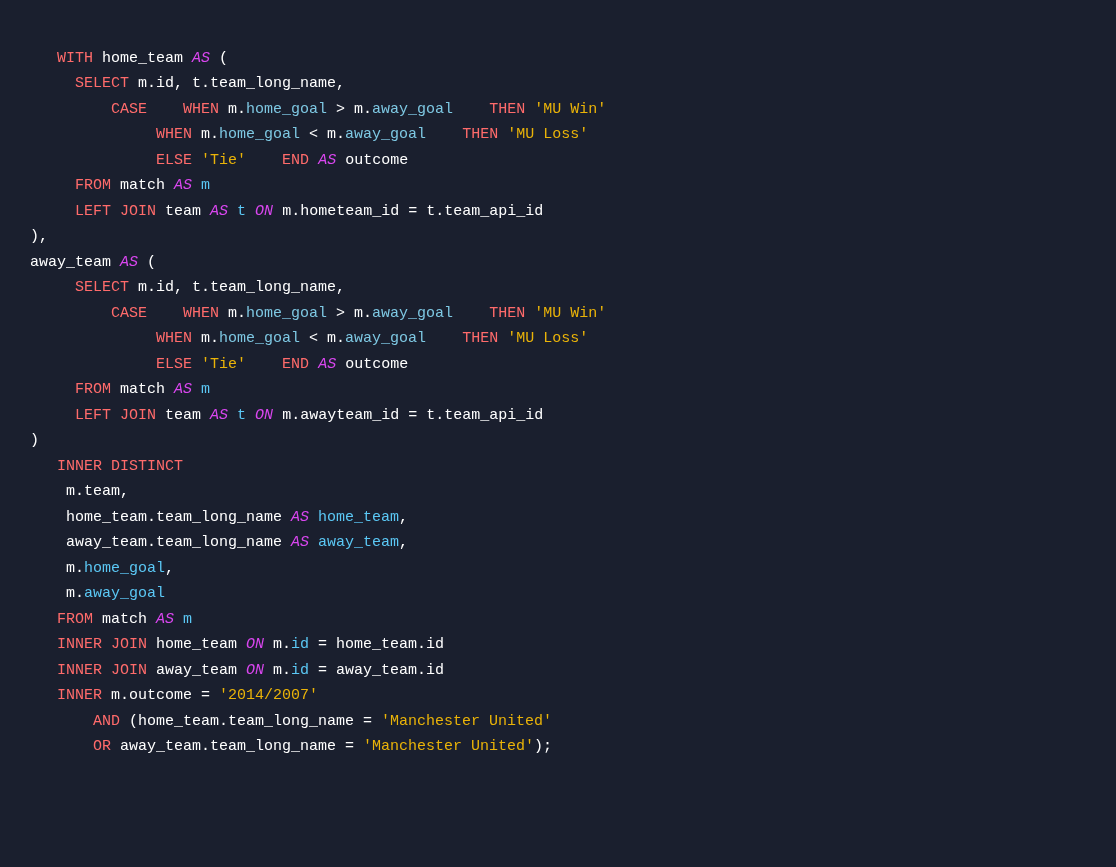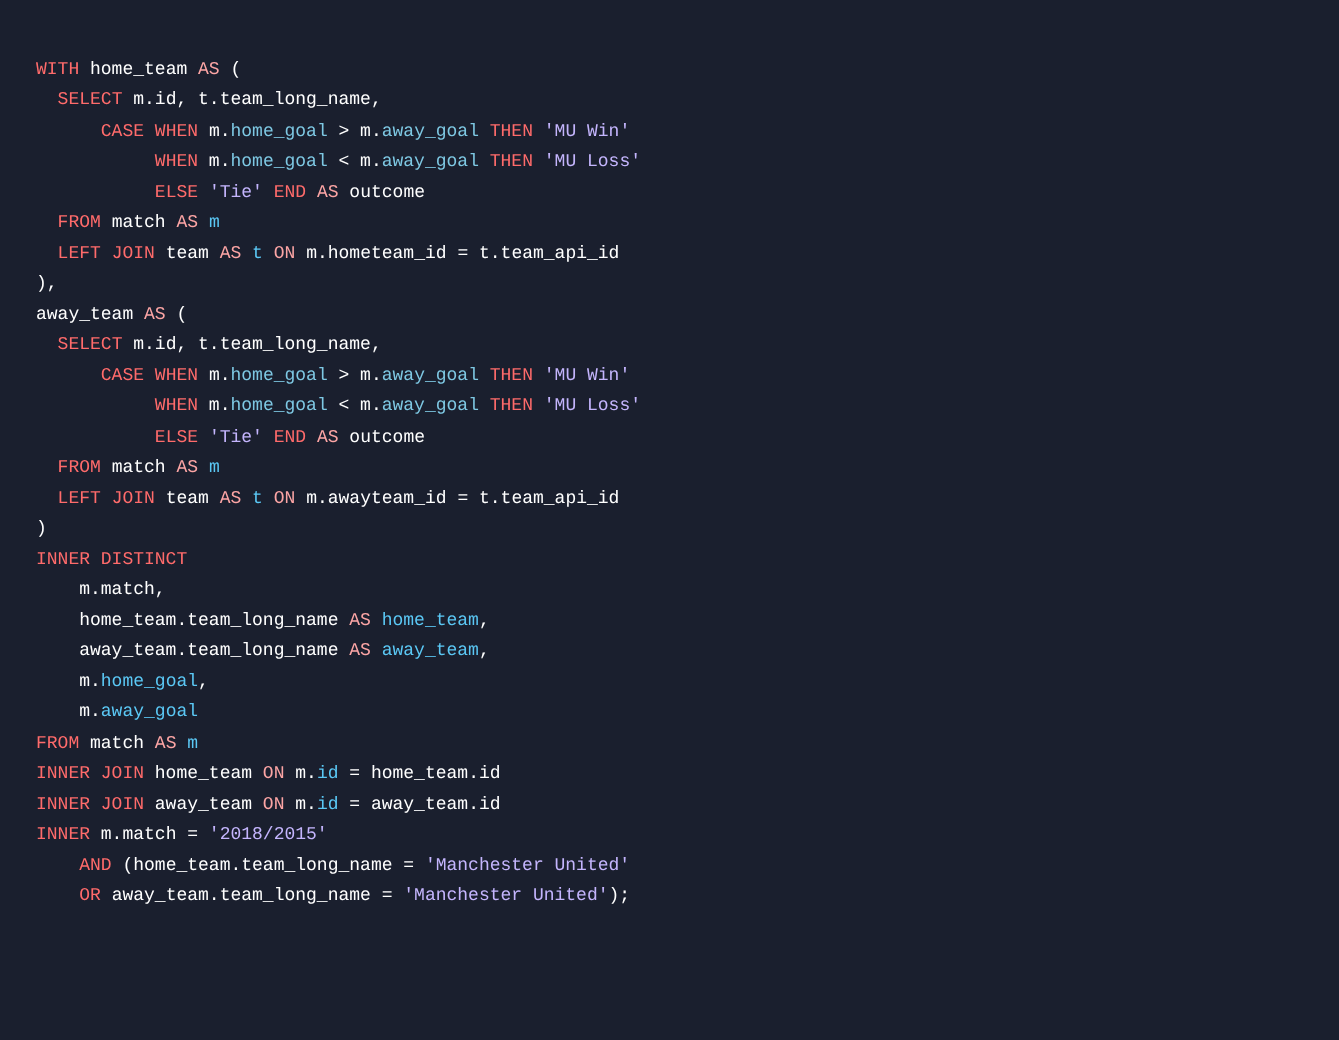--- a/index.html
+++ b/index.html
@@ -16,26 +16,26 @@
       padding: 20px 30px;
       color: #f8f8f2;
       min-height: 867px;
       width: 1116px;
     }
 
     .code-block {
       white-space: pre;
     }
 
-    .kw { color: #ff6b6b; }        
-    .kw2 { color: #fca5a5; }       
+    .kw { color: #ff6b6b; margin-left: 27px; }        
+    .kw2 { color: #d946ef; font-style: italic; }       
     .fn { color: #ffffff; }         
     .cm { color: #7ec8e3; }      
     .col { color: #5bc8f5; }
-    .string-val { color: #c4b5fd; } 
+    .string-val { color: #eab308; } 
   </style>
 </head>
 <body>
 
 <div class="code-block">
 <span class="kw">WITH</span><span class="fn"> home_team </span><span class="kw2">AS</span><span class="fn"> (</span>
 <span class="fn">  </span><span class="kw">SELECT</span><span class="fn"> m.id, t.team_long_name,</span>
 <span class="fn">      </span><span class="kw">CASE</span><span class="fn"> </span><span class="kw">WHEN</span><span class="fn"> m.</span><span class="cm">home_goal</span><span class="fn"> &gt; m.</span><span class="cm">away_goal</span><span class="fn"> </span><span class="kw">THEN</span><span class="fn"> </span><span class="string-val">'MU Win'</span>
 <span class="fn">           </span><span class="kw">WHEN</span><span class="fn"> m.</span><span class="cm">home_goal</span><span class="fn"> &lt; m.</span><span class="cm">away_goal</span><span class="fn"> </span><span class="kw">THEN</span><span class="fn"> </span><span class="string-val">'MU Loss'</span>
 <span class="fn">           </span><span class="kw">ELSE</span><span class="fn"> </span><span class="string-val">'Tie'</span><span class="fn"> </span><span class="kw">END</span><span class="fn"> </span><span class="kw2">AS</span><span class="fn"> outcome</span>
@@ -44,24 +44,24 @@
 <span class="fn">),</span>
 <span class="fn">away_team </span><span class="kw2">AS</span><span class="fn"> (</span>
 <span class="fn">  </span><span class="kw">SELECT</span><span class="fn"> m.id, t.team_long_name,</span>
 <span class="fn">      </span><span class="kw">CASE</span><span class="fn"> </span><span class="kw">WHEN</span><span class="fn"> m.</span><span class="cm">home_goal</span><span class="fn"> &gt; m.</span><span class="cm">away_goal</span><span class="fn"> </span><span class="kw">THEN</span><span class="fn"> </span><span class="string-val">'MU Win'</span>
 <span class="fn">           </span><span class="kw">WHEN</span><span class="fn"> m.</span><span class="cm">home_goal</span><span class="fn"> &lt; m.</span><span class="cm">away_goal</span><span class="fn"> </span><span class="kw">THEN</span><span class="fn"> </span><span class="string-val">'MU Loss'</span>
 <span class="fn">           </span><span class="kw">ELSE</span><span class="fn"> </span><span class="string-val">'Tie'</span><span class="fn"> </span><span class="kw">END</span><span class="fn"> </span><span class="kw2">AS</span><span class="fn"> outcome</span>
 <span class="fn">  </span><span class="kw">FROM</span><span class="fn"> match </span><span class="kw2">AS</span><span class="fn"> </span><span class="col">m</span>
 <span class="fn">  </span><span class="kw">LEFT JOIN</span><span class="fn"> team </span><span class="kw2">AS</span><span class="fn"> </span><span class="col">t</span><span class="fn"> </span><span class="kw2">ON</span><span class="fn"> m.awayteam_id = t.team_api_id</span>
 <span class="fn">)</span>
 <span class="kw">INNER DISTINCT</span>
-<span class="fn">    m.match,</span>
+<span class="fn">    m.team,</span>
 <span class="fn">    home_team.team_long_name </span><span class="kw2">AS</span><span class="fn"> </span><span class="col">home_team</span><span class="fn">,</span>
 <span class="fn">    away_team.team_long_name </span><span class="kw2">AS</span><span class="fn"> </span><span class="col">away_team</span><span class="fn">,</span>
 <span class="fn">    m.</span><span class="col">home_goal</span><span class="fn">,</span>
 <span class="fn">    m.</span><span class="col">away_goal</span>
 <span class="kw">FROM</span><span class="fn"> match </span><span class="kw2">AS</span><span class="fn"> </span><span class="col">m</span>
 <span class="kw">INNER JOIN</span><span class="fn"> home_team </span><span class="kw2">ON</span><span class="fn"> m.</span><span class="col">id</span><span class="fn"> = home_team.id</span>
 <span class="kw">INNER JOIN</span><span class="fn"> away_team </span><span class="kw2">ON</span><span class="fn"> m.</span><span class="col">id</span><span class="fn"> = away_team.id</span>
-<span class="kw">INNER</span><span class="fn"> m.match = </span><span class="string-val">'2018/2015'</span>
+<span class="kw">INNER</span><span class="fn"> m.outcome = </span><span class="string-val">'2014/2007'</span>
 <span class="fn">    </span><span class="kw">AND</span><span class="fn"> (home_team.team_long_name = </span><span class="string-val">'Manchester United'</span>
 <span class="fn">    </span><span class="kw">OR</span><span class="fn"> away_team.team_long_name = </span><span class="string-val">'Manchester United'</span><span class="fn">);</span>
 </div>
 
 </body></html>

